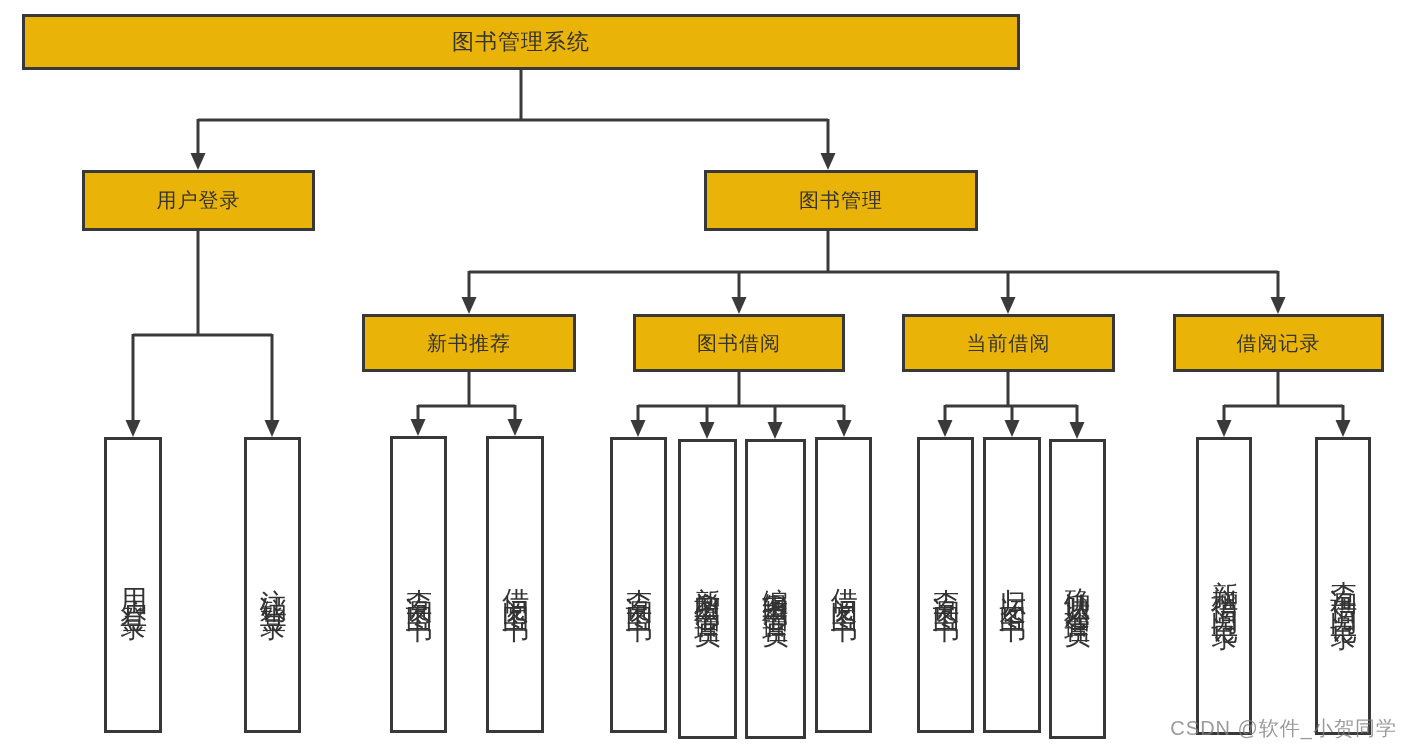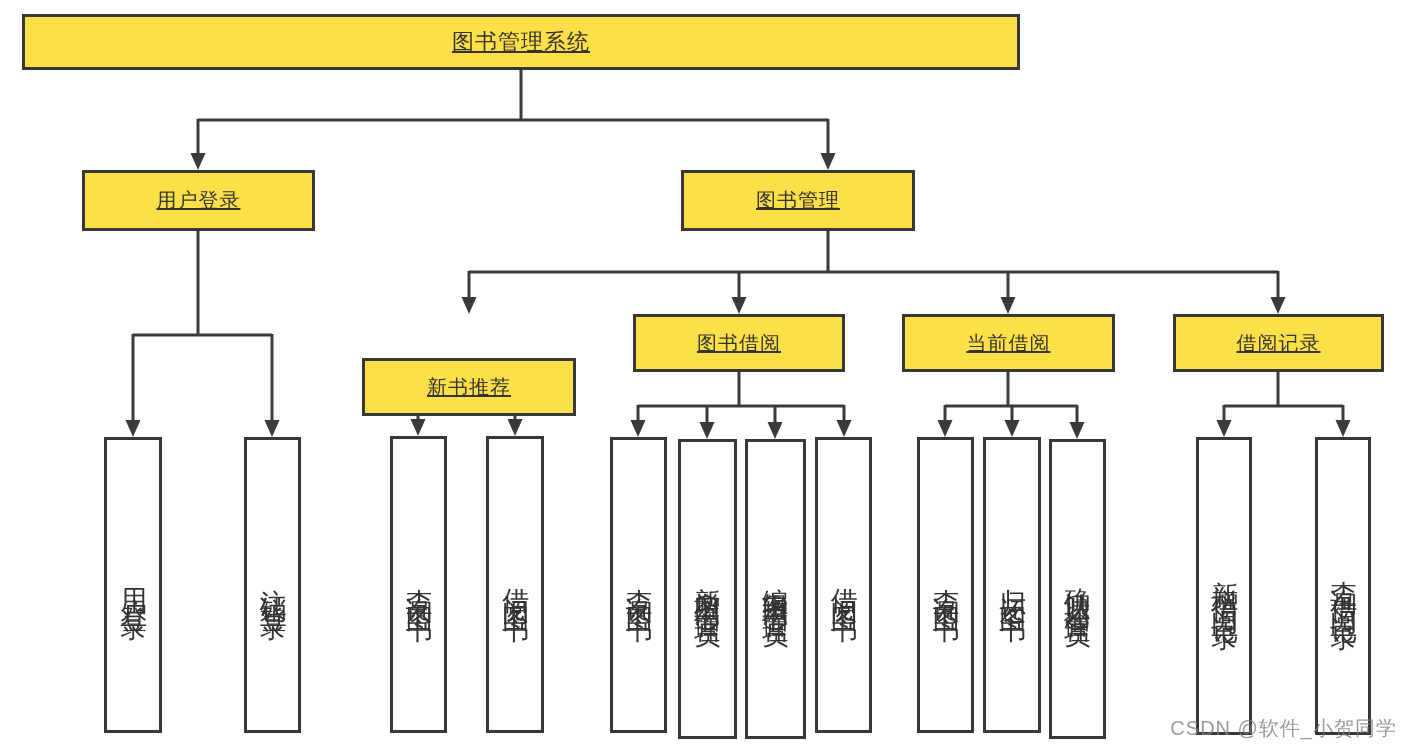--- a/index.html
+++ b/index.html
@@ -13,25 +13,24 @@
   }
   .stage { position:absolute; left:0; top:0; width:1405px; height:747px; }
   svg.connectors { position:absolute; left:0; top:0; width:1405px; height:747px; }
   svg.connectors line { stroke:#3a3a3a; stroke-width:3; }
   svg.connectors polygon { fill:#3a3a3a; }
 
   .hbox {
     position:absolute;
     box-sizing:border-box;
     border:3px solid #383838;
-    background:#fde047;
+    background:#eab308;
     display:flex; align-items:center; justify-content:center;
     font-size:20px; letter-spacing:1px;
     color:#333333;
-    text-decoration:underline;
   }
   .hbox.root { font-size:22px; }
 
   .vbox {
     position:absolute;
     box-sizing:border-box;
     border:3px solid #383838;
     background:#ffffff;
     display:flex; align-items:center; justify-content:center;
     color:#333333;
@@ -125,25 +124,25 @@
     <polygon points="1335.5,420 1350.5,420 1343,437"></polygon>
   </svg>
 
   <div class="hbox root" style="left:22px; top:14px; width:998px; height:56px;">
     <span>图书管理系统</span>
   </div>
 
   <div class="hbox" style="left:82px; top:170px; width:233px; height:61px;">
     <span>用户登录</span>
   </div>
-  <div class="hbox" style="left:681px; top:170px; width:234px; height:61px;text-align:center;">
+  <div class="hbox" style="left:704px; top:170px; width:274px; height:61px;text-align:center;">
     <span>图书管理</span>
   </div>
 
-  <div class="hbox" style="left:362px; top:314px; width:214px; height:58px;margin-top:44px;">
+  <div class="hbox" style="left:362px; top:314px; width:214px; height:58px;">
     <span>新书推荐</span>
   </div>
   <div class="hbox" style="left:633px; top:314px; width:212px; height:58px;">
     <span>图书借阅</span>
   </div>
   <div class="hbox" style="left:902px; top:314px; width:213px; height:58px;">
     <span>当前借阅</span>
   </div>
   <div class="hbox" style="left:1173px; top:314px; width:211px; height:58px;">
     <span>借阅记录</span>

